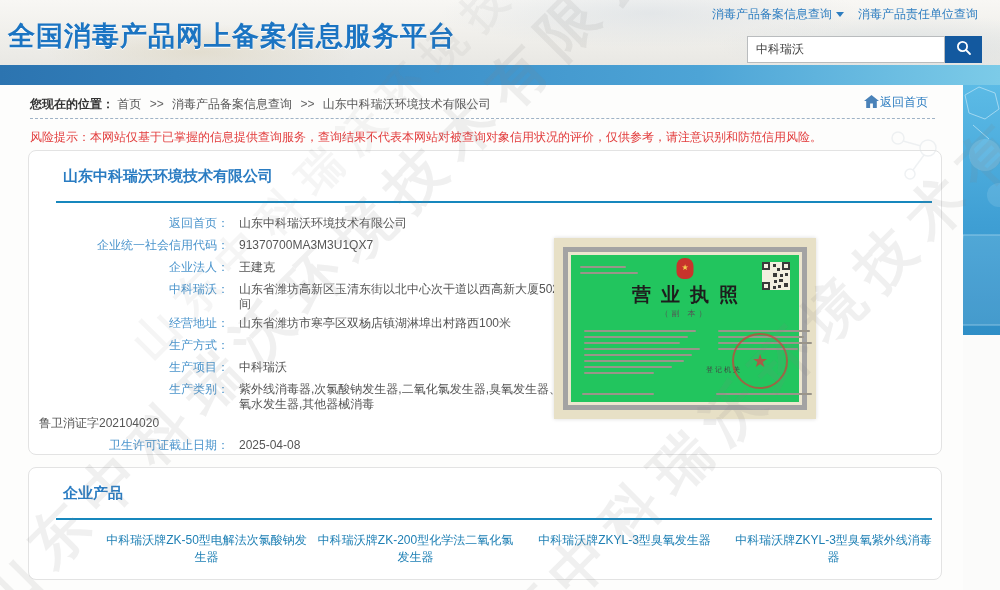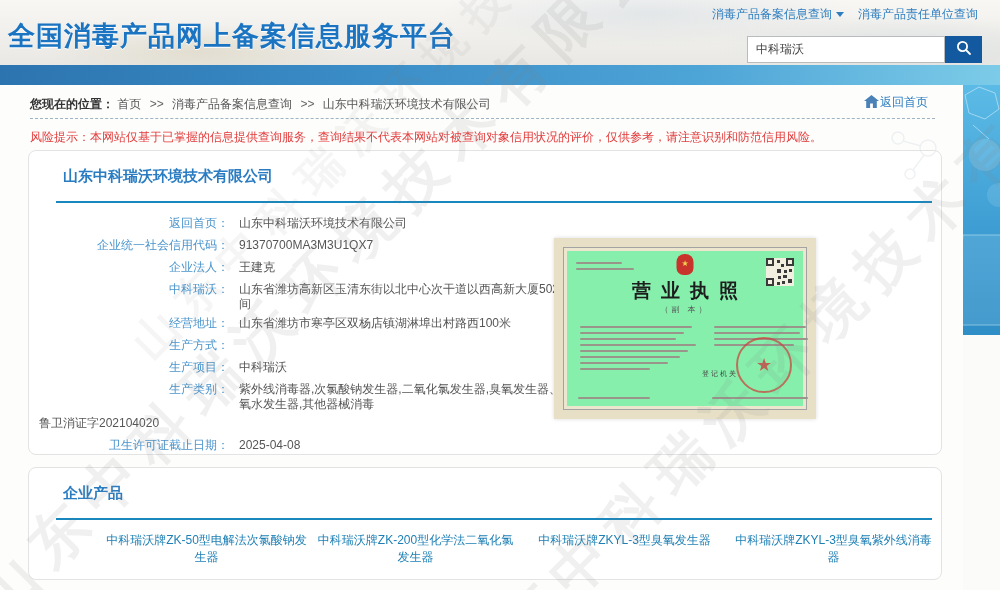--- a/index.html
+++ b/index.html
@@ -58,22 +58,22 @@
   .panel-company { top:150px; height:305px; }
   .panel-company .panel-rule { top:50px; }
   .fields { position:absolute; left:0; top:62px; width:560px; }
   .frow { display:flex; min-height:21px; margin-bottom:1px; font-size:12px; line-height:15px; padding-top:3px; }
   .flabel { width:200px; text-align:right; color:#4a94cc; flex:none; }
   .fvalue { margin-left:10px; color:#555; max-width:340px; }
 
   
   .license { position:absolute; left:525px; top:87px; width:262px; height:181px;
     background:#e7e0c6; padding:9px; box-shadow:0 0 4px rgba(0,0,0,.15); }
-  .license-inner { position:relative; width:100%; height:100%; background:#86efac;
-    border:1px solid #a3a3a3; box-shadow:inset 0 0 0 3px #ece6cf; }
+  .license-inner { position:relative; width:100%; height:100%; background:#22c55e;
+    border:5px solid #a3a3a3; box-shadow:inset 0 0 0 3px #ece6cf; }
   .emblem { position:absolute; left:50%; top:6px; transform:translateX(-50%);
     width:17px; height:21px; background:#c8342c; border-radius:8px 8px 7px 7px; }
   .emblem::after { content:"★"; position:absolute; left:50%; top:45%; transform:translate(-50%,-50%);
     color:#f3cf4f; font-size:8px; }
   .lic-title { position:absolute; left:0; right:0; top:30px; text-align:center;
     font-family:"Liberation Serif","DejaVu Serif",serif; font-size:19px; font-weight:bold;
     color:#1d1d1d; letter-spacing:10px; text-indent:10px; }
   .lic-sub { position:absolute; left:0; right:0; top:56px; text-align:center;
     font-size:8px; color:#555; letter-spacing:3px; }
   .lic-qr { position:absolute; right:12px; top:10px; }

